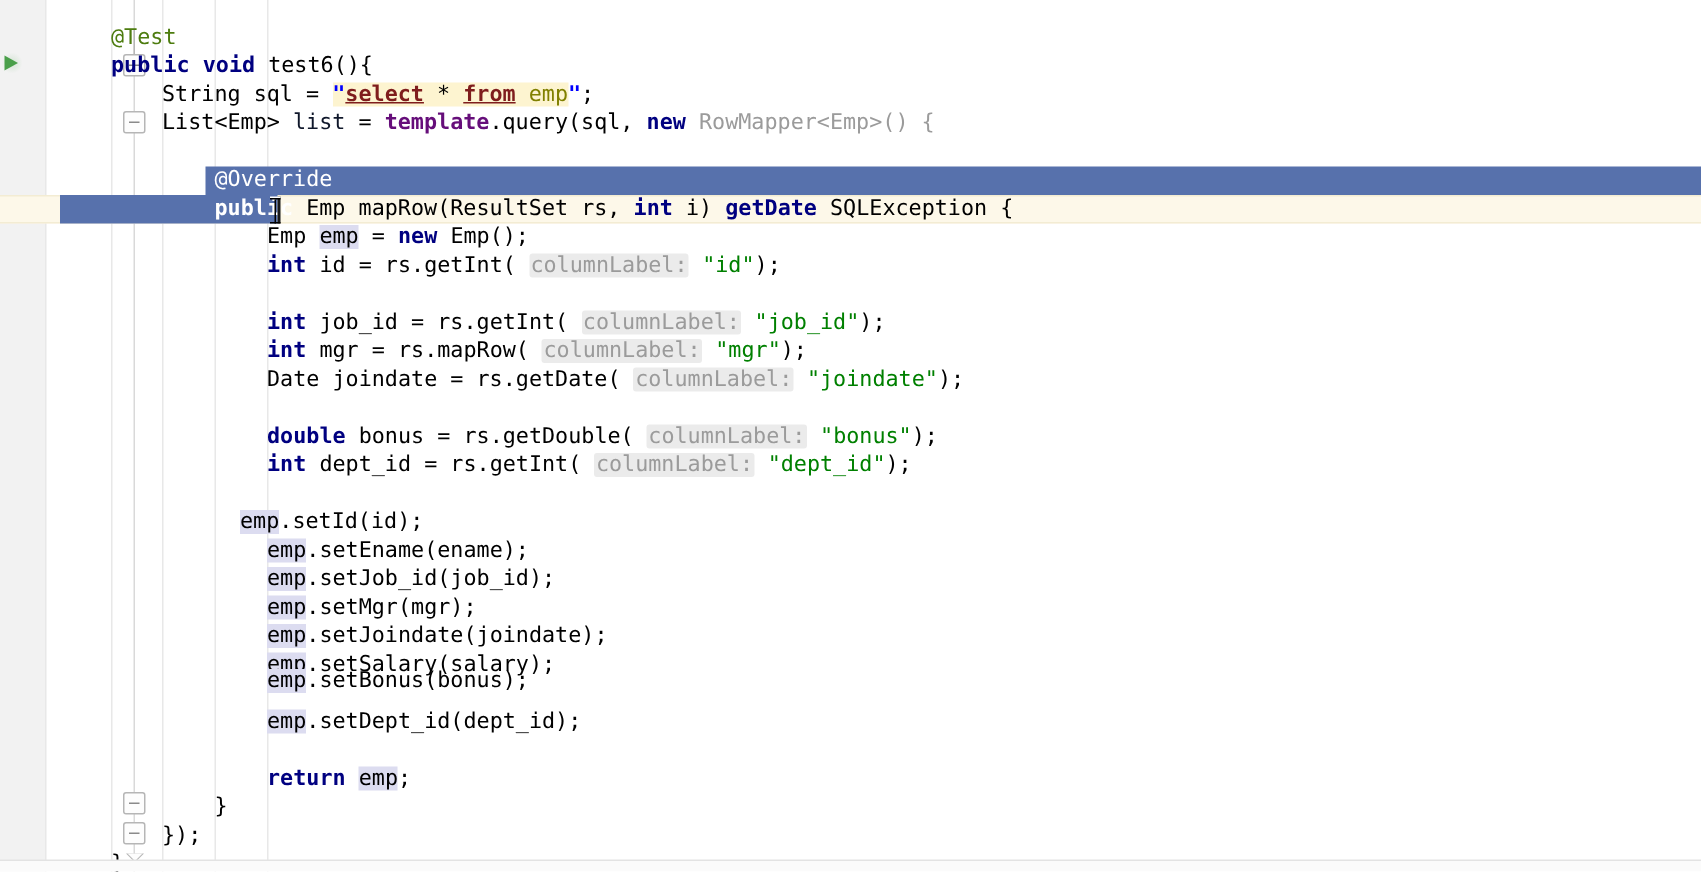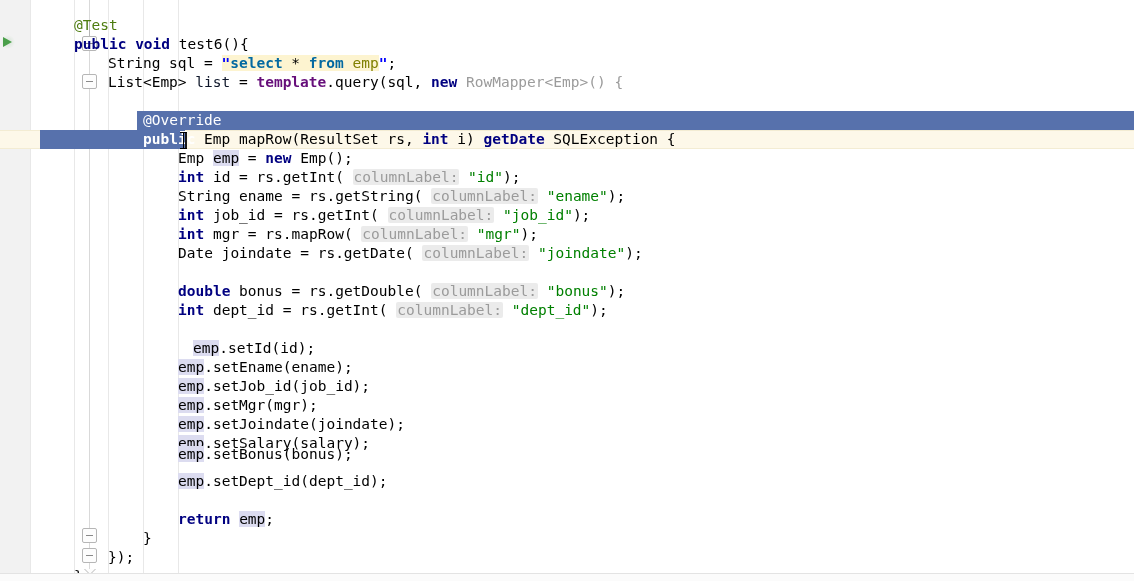--- a/index.html
+++ b/index.html
@@ -109,21 +109,21 @@
   .kw       {color:#000080;font-weight:bold;}
   .anno     {color:#4d7c0f;}
   .anno-sel {color:#ffffff;}
   .str      {color:#008000;}
   .plain    {color:#000000;}
   .gray     {color:#0f172a;}
   .field    {color:#660e7a;font-weight:bold;}
   .clsgray  {color:#9b9b9b;}
   .hintbg   {background:#ebebeb;color:#9b9b9b;border-radius:2px;padding:0 1px;}
   .sqlstr   {color:#0000ff;font-weight:bold;}
-  .sqlkw    {color:#0369a1;font-weight:bold;}
+  .sqlkw    {color:#7f1d1d;font-weight:bold;text-decoration:underline;}
   .sqltbl   {color:#808000;}
   .sqlbg    {background:#fdf4d0;}
   .idhl     {background:#dcdcf0;}
   .selkw    {color:#ffffff;font-weight:bold;}
 
   
   .caret{
     position:absolute;width:2px;height:18px;background:#1a1a1a;
   }
 
@@ -188,34 +188,33 @@
   <div class="line" style="top:73px;left:108px"><span class="plain">List&lt;Emp&gt; </span><span class="gray">list</span><span class="plain"> = </span><span class="field">template</span><span class="plain">.query(sql, </span><span class="kw">new</span><span class="clsgray"> RowMapper&lt;Emp&gt;() {</span></div>
 
   <div class="line" style="top:111px;left:143px"><span class="anno-sel">@Override</span></div>
 
   <div class="line" style="top:130px;left:143px"><span class="selkw">public</span><span class="plain"> Emp mapRow(ResultSet rs, </span><span class="kw">int</span><span class="plain"> i) </span><span class="kw">getDate</span><span class="plain"> SQLException {</span></div>
 
   <div class="line" style="top:149px;left:178px"><span class="plain">Emp </span><span class="idhl">emp</span><span class="plain"> = </span><span class="kw">new</span><span class="plain"> Emp();</span></div>
 
   <div class="line" style="top:168px;left:178px"><span class="kw">int</span><span class="plain"> id = rs.getInt( </span><span class="hintbg">columnLabel:</span><span class="plain"> </span><span class="str">"id"</span><span class="plain">);</span></div>
 
-  <div class="line" style="top:187px;left:178px"><span class="plain">String</span><span class="plain"> ename = rs.getString( </span><span class="hintbg">columnLabel:</span><span class="plain"> </span><span class="str">"ename"</span><span class="plain">);</span></div>
 
   <div class="line" style="top:206px;left:178px"><span class="kw">int</span><span class="plain"> job_id = rs.getInt( </span><span class="hintbg">columnLabel:</span><span class="plain"> </span><span class="str">"job_id"</span><span class="plain">);</span></div>
 
   <div class="line" style="top:225px;left:178px"><span class="kw">int</span><span class="plain"> mgr = rs.mapRow( </span><span class="hintbg">columnLabel:</span><span class="plain"> </span><span class="str">"mgr"</span><span class="plain">);</span></div>
 
   <div class="line" style="top:244px;left:178px"><span class="plain">Date</span><span class="plain"> joindate = rs.getDate( </span><span class="hintbg">columnLabel:</span><span class="plain"> </span><span class="str">"joindate"</span><span class="plain">);</span></div>
 
 
   <div class="line" style="top:282px;left:178px"><span class="kw">double</span><span class="plain"> bonus = rs.getDouble( </span><span class="hintbg">columnLabel:</span><span class="plain"> </span><span class="str">"bonus"</span><span class="plain">);</span></div>
 
   <div class="line" style="top:301px;left:178px"><span class="kw">int</span><span class="plain"> dept_id = rs.getInt( </span><span class="hintbg">columnLabel:</span><span class="plain"> </span><span class="str">"dept_id"</span><span class="plain">);</span></div>
 
-  <div class="line" style="top:339px;left:193px"><span class="idhl">emp</span><span class="plain">.setId(id);</span></div>
+  <div class="line" style="top:339px;left:160px"><span class="idhl">emp</span><span class="plain">.setId(id);</span></div>
   <div class="line" style="top:358px;left:178px"><span class="idhl">emp</span><span class="plain">.setEname(ename);</span></div>
   <div class="line" style="top:377px;left:178px"><span class="idhl">emp</span><span class="plain">.setJob_id(job_id);</span></div>
   <div class="line" style="top:396px;left:178px"><span class="idhl">emp</span><span class="plain">.setMgr(mgr);</span></div>
   <div class="line" style="top:415px;left:178px"><span class="idhl">emp</span><span class="plain">.setJoindate(joindate);</span></div>
   <div class="line" style="top:434px;left:178px"><span class="idhl">emp</span><span class="plain">.setSalary(salary);</span></div>
   <div class="line" style="top:445px;left:178px"><span class="idhl">emp</span><span class="plain">.setBonus(bonus);</span></div>
   <div class="line" style="top:472px;left:178px"><span class="idhl">emp</span><span class="plain">.setDept_id(dept_id);</span></div>
 
   <div class="line" style="top:510px;left:178px"><span class="kw">return</span><span class="plain"> </span><span class="idhl">emp</span><span class="plain">;</span></div>
 

